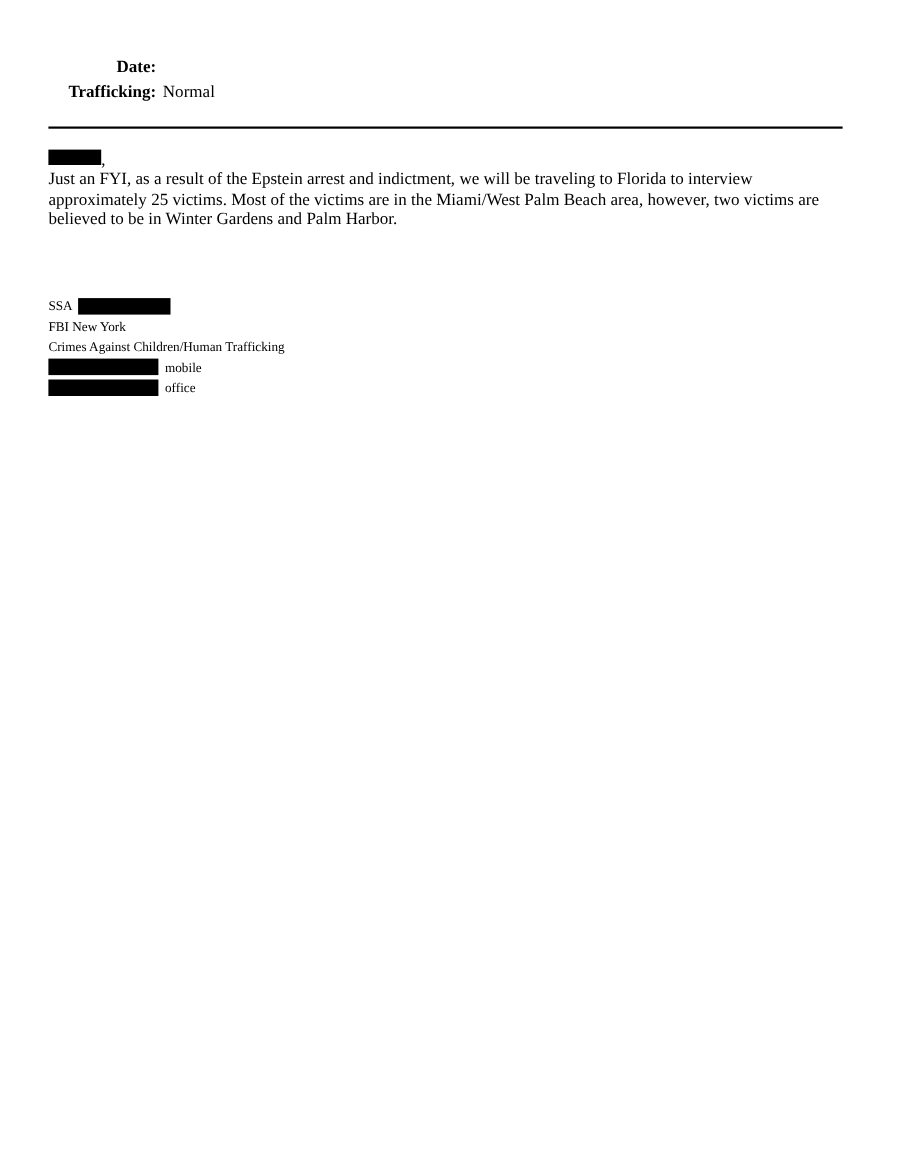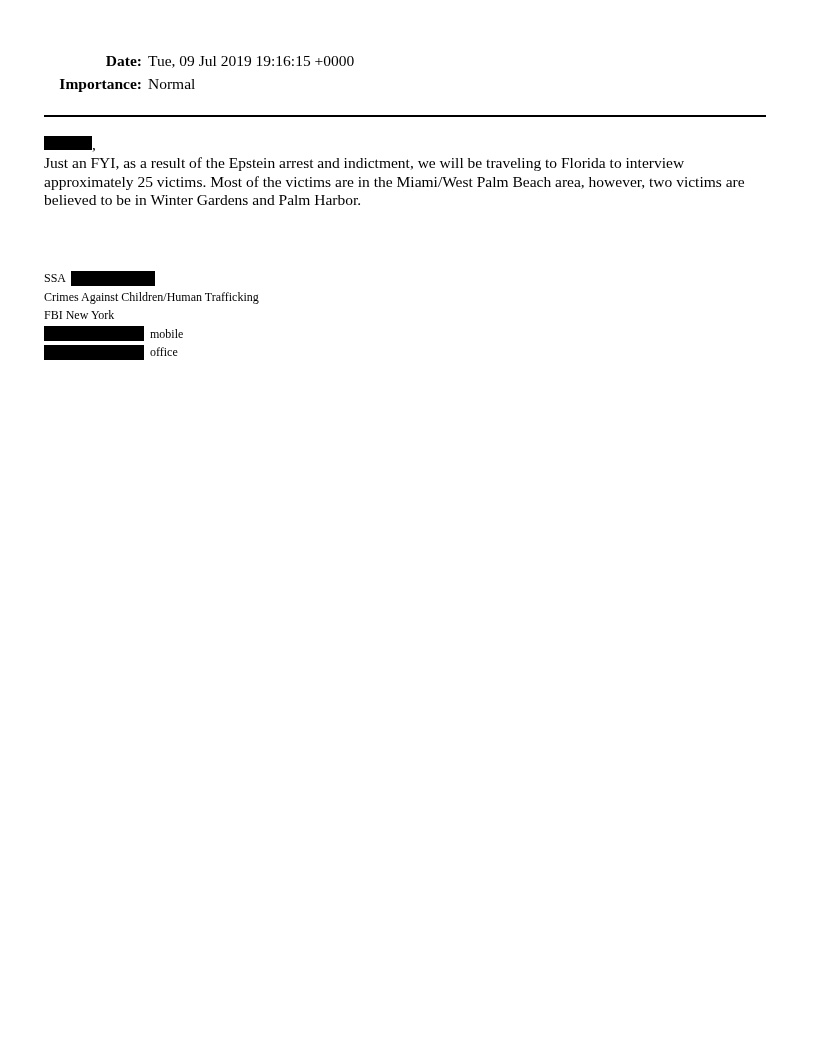--- a/index.html
+++ b/index.html
@@ -118,45 +118,44 @@
   .sig-suffix { display: inline-block; }
 </style>
 </head>
 <body>
 
 <div class="page">
 
   <div class="header-block">
     <div class="field-row">
       <span class="field-label">Date:</span>
-      <span class="field-value">Tue, 09 Jul 2019 19:16:15 +0000</span>
     </div>
     <div class="field-row">
-      <span class="field-label">Importance:</span>
+      <span class="field-label">Trafficking:</span>
       <span class="field-value">Normal</span>
     </div>
   </div>
 
   <div class="divider"></div>
 
   <div class="body-block">
     <div class="salutation-line">
       <span class="redaction salutation"></span>
       <span class="sig-suffix">,</span>
     </div>
     <p class="paragraph">Just an FYI, as a result of the Epstein arrest and indictment, we will be traveling to Florida to interview approximately 25 victims. Most of the victims are in the Miami/West Palm Beach area, however, two victims are believed to be in Winter Gardens and Palm Harbor.</p>
   </div>
 
   <div class="signature-block">
     <div class="sig-line">
       <span class="txt">SSA</span>
       <span class="redaction name"></span>
     </div>
+    <div class="sig-line">FBI New York</div>
     <div class="sig-line">Crimes Against Children/Human Trafficking</div>
-    <div class="sig-line">FBI New York</div>
     <div class="sig-line">
       <span class="redaction phone"></span>
       <span class="sig-suffix">mobile</span>
     </div>
     <div class="sig-line">
       <span class="redaction phone"></span>
       <span class="sig-suffix">office</span>
     </div>
   </div>
 

